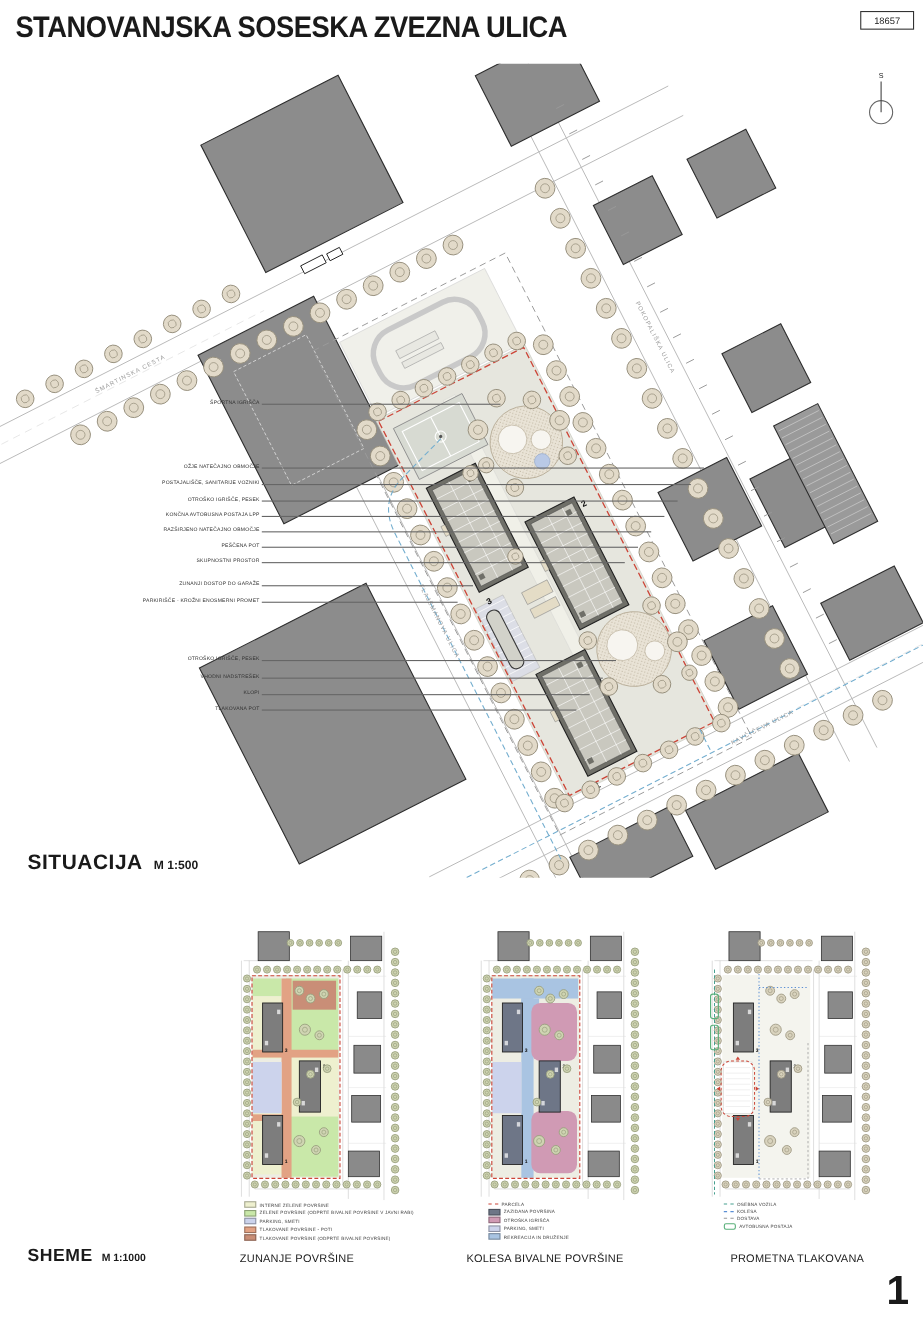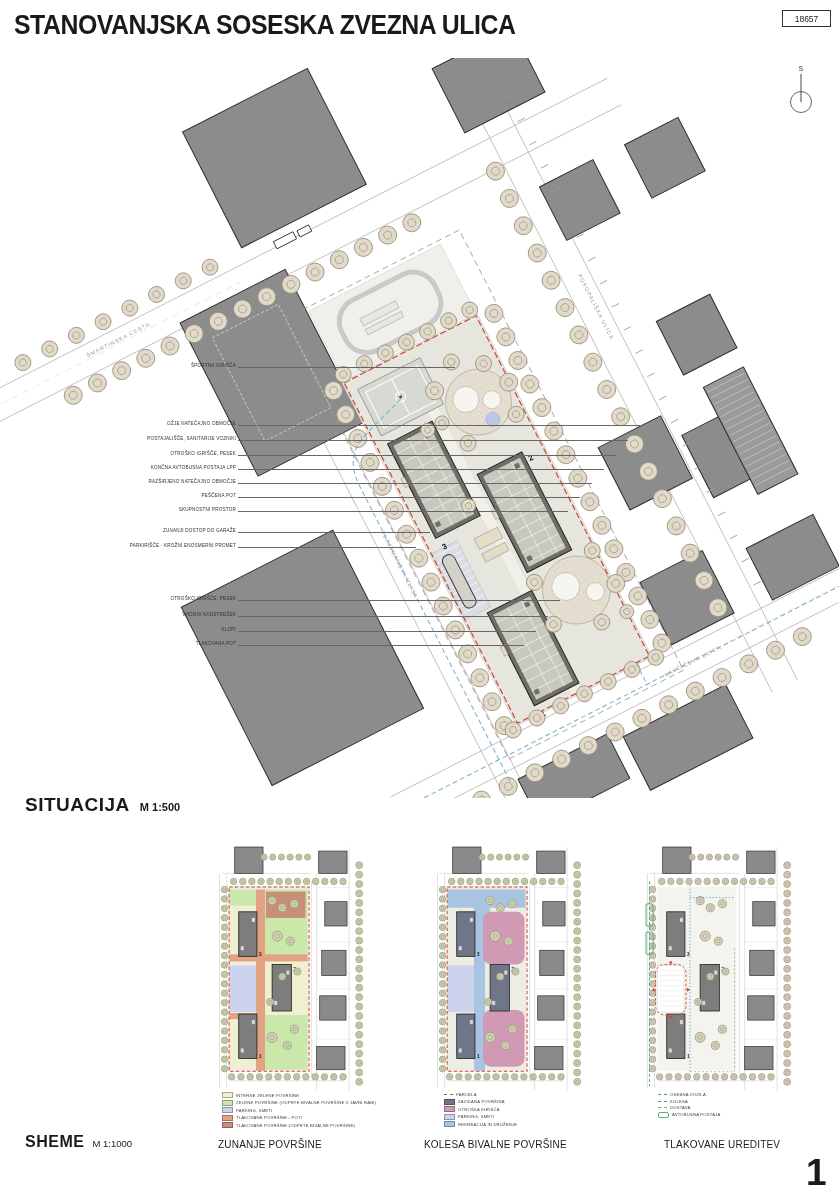--- a/index.html
+++ b/index.html
@@ -7,31 +7,31 @@
          font-family:"Liberation Sans",sans-serif;color:#1a1a1a;}
   #title{position:absolute;left:14px;top:10px;font-size:27px;font-weight:700;
          letter-spacing:-0.5px;transform:scaleX(.92);transform-origin:left top;white-space:nowrap;}
   #badge{position:absolute;left:782px;top:10px;width:47px;height:15px;border:1.5px solid #333;
          font-size:8.5px;display:flex;align-items:center;justify-content:center;}
   #main-plan{position:absolute;left:0;top:58px;}
   .callout{position:absolute;display:flex;align-items:flex-end;height:7px;}
   .callout .sp{flex:1 1 auto;}
   .callout .lbl{font-size:4.6px;letter-spacing:.2px;color:#333;white-space:nowrap;padding:0 2px 0 0;line-height:6px;}
   .callout .ln{height:0;border-top:0.8px solid #666;margin-bottom:1px;}
-  #situ-caption{position:absolute;left:25px;top:774px;margin-top:20px;}
+  #situ-caption{position:absolute;left:25px;top:774px;}
   #situ-caption .big{font-size:19px;font-weight:700;letter-spacing:.5px;}
   #situ-caption .sc{font-size:11px;font-weight:700;margin-left:10px;}
   .scheme-svg{position:absolute;top:845px;}
   .legend{position:absolute;top:1092px;width:185px;}
   .lg-row{display:flex;align-items:center;margin-bottom:1.5px;}
   .lg-sw{width:9px;height:4px;margin-right:3px;flex:0 0 auto;}
   .lg-lbl{font-size:4.2px;color:#444;letter-spacing:.2px;white-space:nowrap;}
   #sheme-caption{position:absolute;left:25px;top:1133px;}
   #sheme-caption .big{font-size:16px;font-weight:700;letter-spacing:.5px;margin-top:36px;}
-  #sheme-caption .sc{font-size:9.5px;font-weight:400;margin-left:8px;}
+  #sheme-caption .sc{font-size:9.5px;font-weight:700;margin-left:8px;}
   .scheme-title{position:absolute;top:1139px;font-size:10px;font-weight:400;letter-spacing:.2px;}
   #page-num{position:absolute;left:806px;top:1152px;font-size:37px;font-weight:700;}
 </style>
 </head>
 <body>
 
 <div id="board">
 
   <div id="title">STANOVANJSKA SOSESKA ZVEZNA ULICA</div>
   <div id="badge">18657</div>
@@ -1235,16 +1235,16 @@
         <span class="lg-sw" style="border: 1px solid rgb(89, 176, 122); border-radius: 2px;"></span>
         <span class="lg-lbl">AVTOBUSNA POSTAJA</span>
       </div>
   </div>
 
   <div id="sheme-caption">
     <span class="big">SHEME</span><span class="sc">M 1:1000</span>
   </div>
   <div class="scheme-title" style="left:218px">ZUNANJE POVRŠINE</div>
   <div class="scheme-title" style="left:424px">KOLESA BIVALNE POVRŠINE</div>
-  <div class="scheme-title" style="left:664px">TLAKOVANE UREDITEV</div>
+  <div class="scheme-title" style="left:664px">PROMETNA TLAKOVANA</div>
 
   <div id="page-num">1</div>
 </div>
 
 </body></html>

